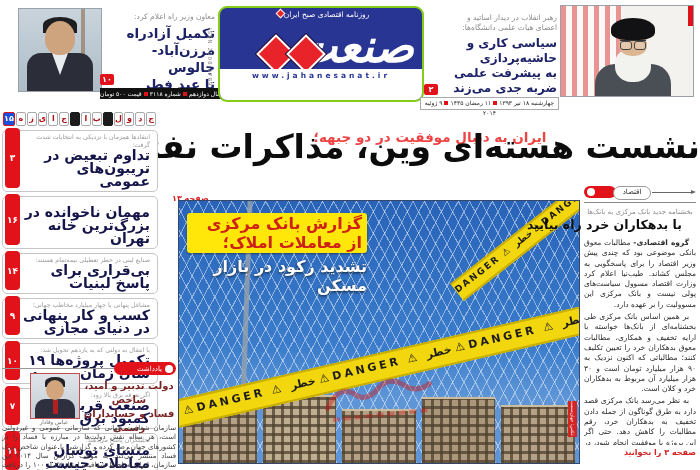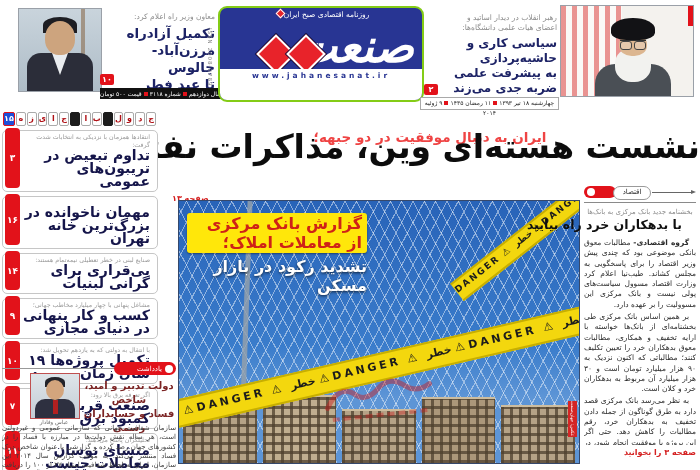--- a/index.html
+++ b/index.html
@@ -181,21 +181,21 @@
       <div class="news-title">تداوم تبعیض در تریبون‌های عمومی</div>
     </div>
     <div class="news-item">
       <div class="news-tab">۱۶</div>
       <div class="news-kicker"></div>
       <div class="news-title">مهمان ناخوانده در بزرگ‌ترین خانه تهران</div>
     </div>
     <div class="news-item">
       <div class="news-tab">۱۴</div>
       <div class="news-kicker">صنایع لبنی در خطر تعطیلی نیمه‌تمام هستند:</div>
-      <div class="news-title">بی‌قراری برای گرانی لبنیات</div>
+      <div class="news-title">بی‌قراری برای پاسخ لبنیات</div>
     </div>
     <div class="news-item">
       <div class="news-tab">۹</div>
       <div class="news-kicker">مشاغل پنهانی با چهار میلیارد مخاطب جهانی؛</div>
       <div class="news-title">کسب و کار پنهانی در دنیای مجازی</div>
     </div>
     <div class="news-item">
       <div class="news-tab">۱۰</div>
       <div class="news-kicker">با انتقال به دولتی که به یازدهم تحویل شد:</div>
       <div class="news-title">تکمیل پروژه‌ها ۱۹ سال زمان می‌برد</div>

